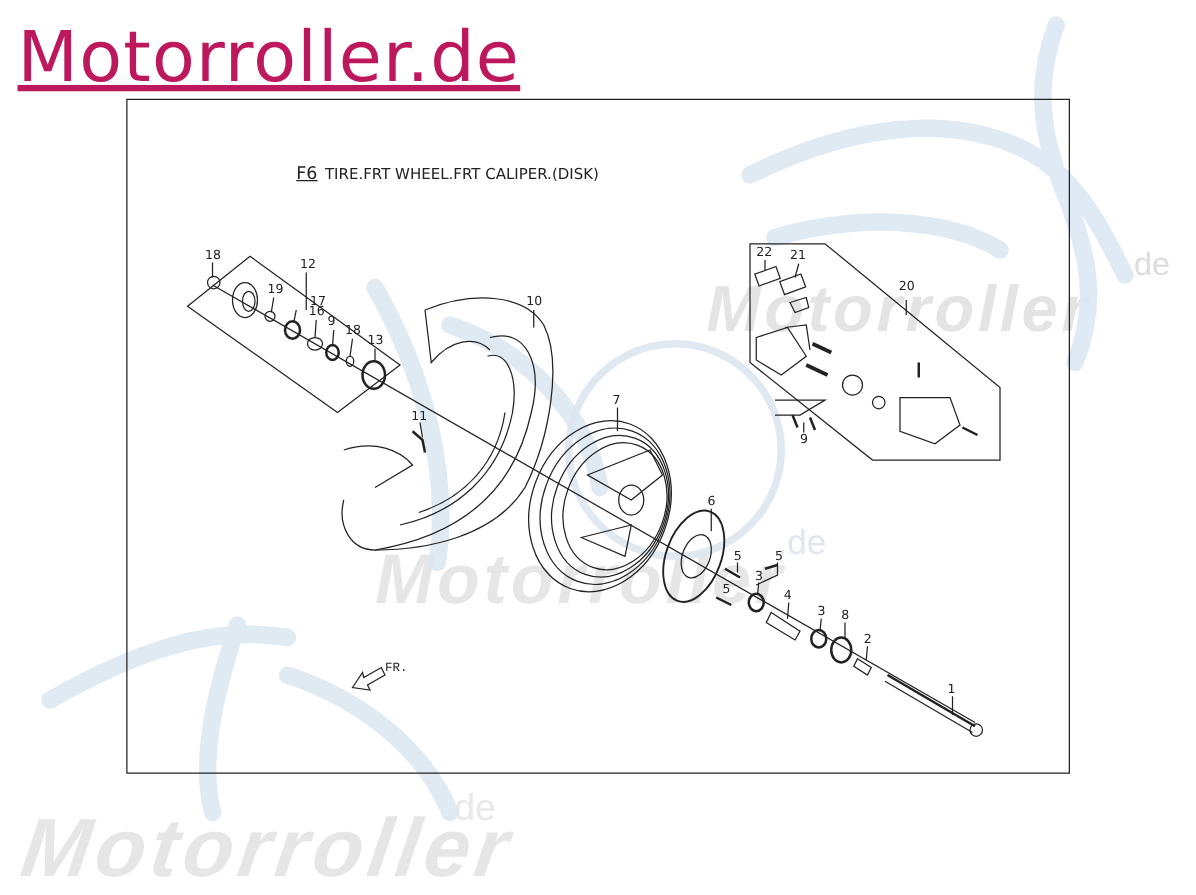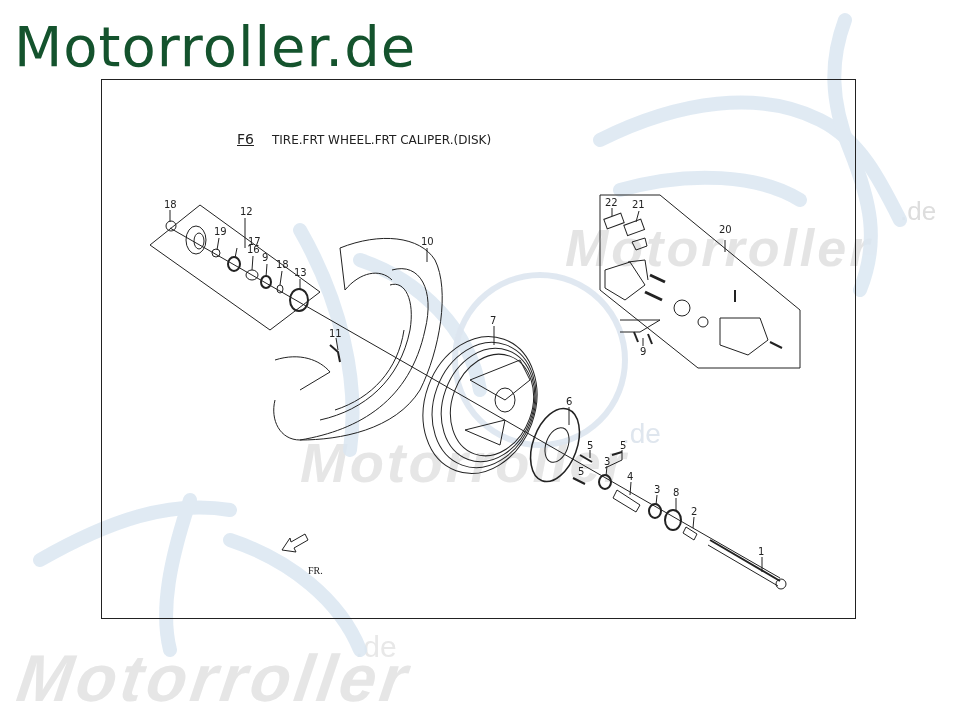--- a/index.html
+++ b/index.html
@@ -1,29 +1,29 @@
 <!DOCTYPE html>
 <html><head>
 <meta charset="utf-8">
 <style>
   html, body { margin:0; padding:0; }
   body { width:957px; height:716px; background:#ffffff; position:relative; overflow:hidden; font-family:"Liberation Sans", sans-serif; }
-  .wm-top { position:absolute; left:14px; top:14px; font-family:"DejaVu Sans", sans-serif; font-size:56px; color:#14532d; letter-spacing:1px; }
+  .wm-top { position:absolute; left:14px; top:14px; font-family:"DejaVu Sans", sans-serif; font-size:56px; color:#be185d; letter-spacing:1px;text-decoration:underline; }
   .wm-bottom { position:absolute; left:18px; top:640px; font-family:"Liberation Sans", sans-serif; font-style:italic; font-weight:bold; font-size:66px; color:#e6e6e6; letter-spacing:4px; transform:skewX(-8deg); }
   .wm-bottom-de { position:absolute; left:355px; top:630px; font-family:"Liberation Sans", sans-serif; font-size:30px; color:#e8e8e8; }
   .wm-mid { position:absolute; left:565px; top:218px; font-family:"Liberation Sans", sans-serif; font-style:italic; font-weight:bold; font-size:52px; color:#dcdcdc; opacity:.75; letter-spacing:3px; }
   .wm-mid-de { position:absolute; left:900px; top:196px; font-size:26px; color:#dddddd; }
   .wm-center { position:absolute; left:300px; top:430px; font-style:italic; font-weight:bold; font-size:56px; color:#dcdcdc; opacity:.7; letter-spacing:3px; }
   .wm-center-de { position:absolute; left:622px; top:418px; font-size:28px; color:#dfe6ee; }
   svg.art { position:absolute; left:0; top:0; }
   .frame { position:absolute; left:101px; top:79px; width:755px; height:540px; border:1px solid #222; box-sizing:border-box; }
   .title { position:absolute; left:237px; top:131px; font-family:"DejaVu Sans", sans-serif; font-size:12px; color:#222; white-space:nowrap; }
-  .title .code { text-decoration:underline; font-size:14px; margin-right:18px;text-align:right; }
+  .title .code { text-decoration:underline; font-size:14px; margin-right:6px;text-align:right; }
   .callout { position:absolute; font-family:"DejaVu Sans", sans-serif; font-size:10px; color:#222; }
-  .fr { position:absolute; left:308px; top:530px; font-family:Liberation Serif, serif; font-size:10px; color:#222;margin-top:35px; }
+  .fr { position:absolute; left:308px; top:530px; font-family:Liberation Mono, monospace; font-size:10px; color:#222; }
 </style>
 </head>
 <body>
 
 <div class="wm-top">Motorroller.de</div>
 <div class="wm-mid">Motorroller</div>
 <div class="wm-mid-de">.de</div>
 <div class="wm-center">Motorroller</div>
 <div class="wm-center-de">.de</div>
 <div class="wm-bottom">Motorroller</div>

